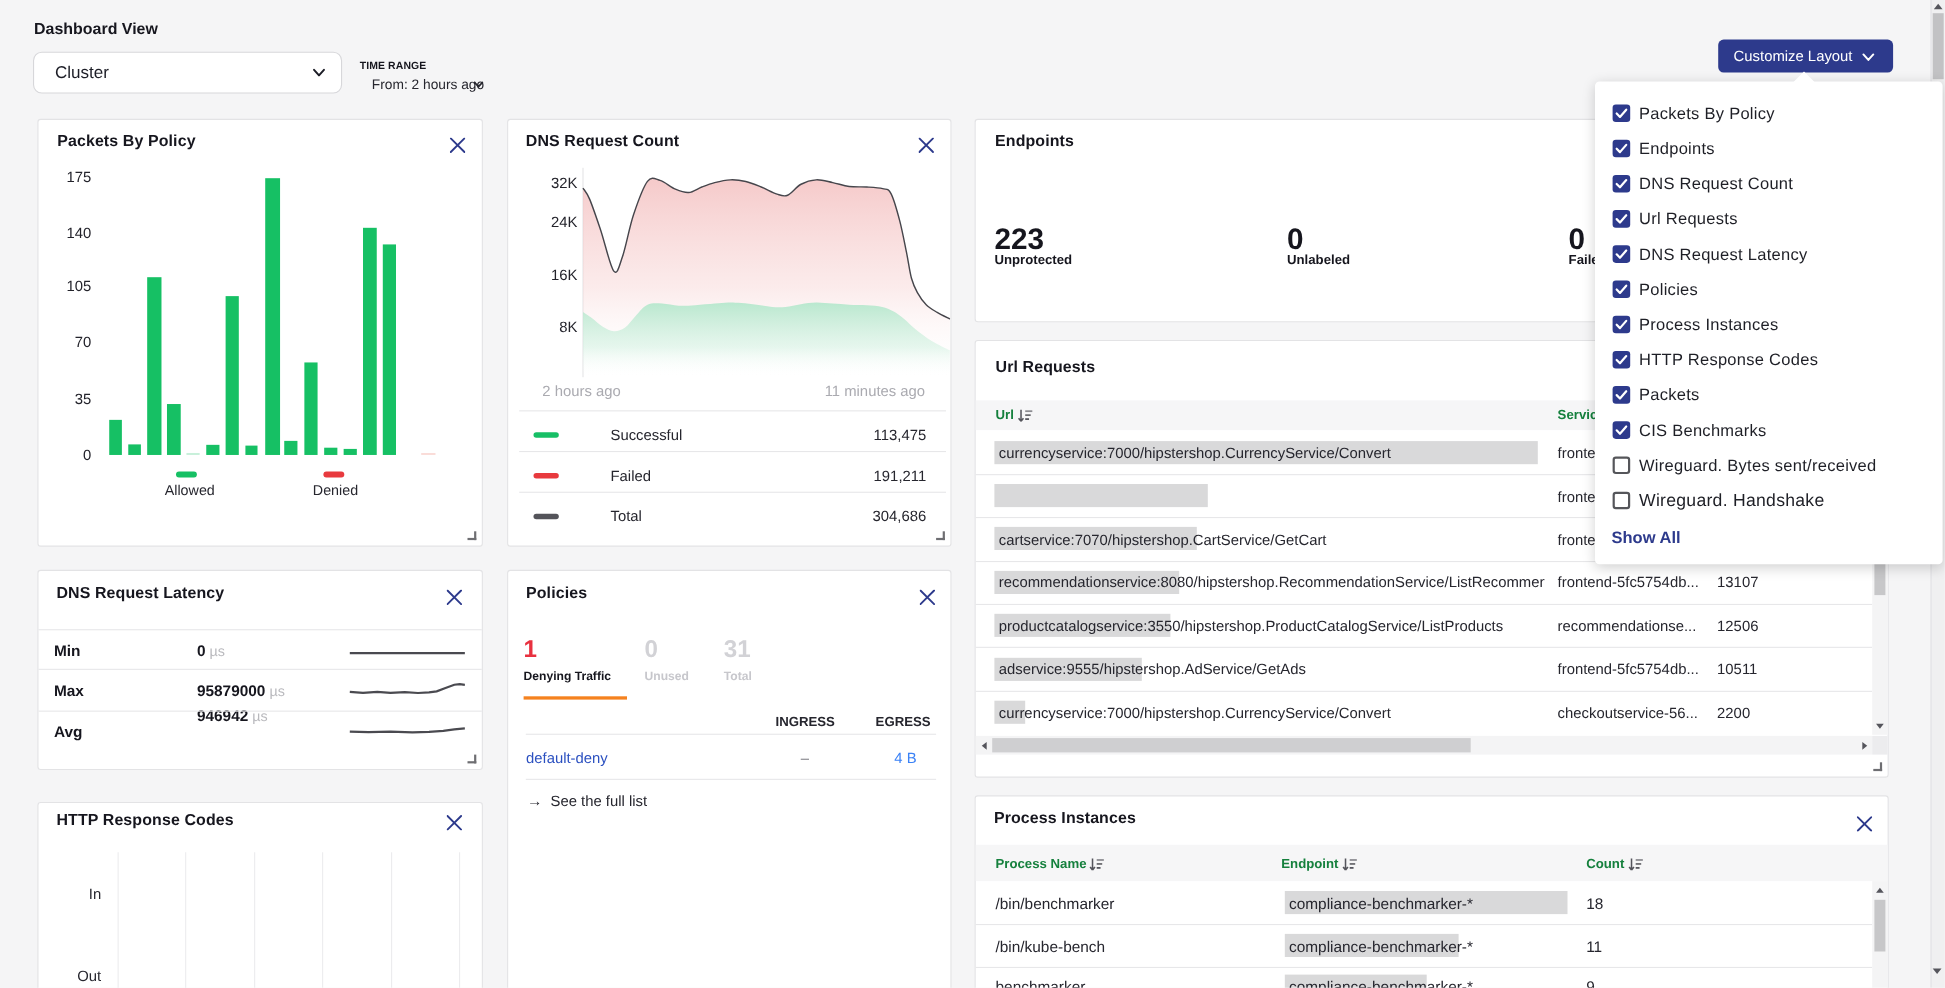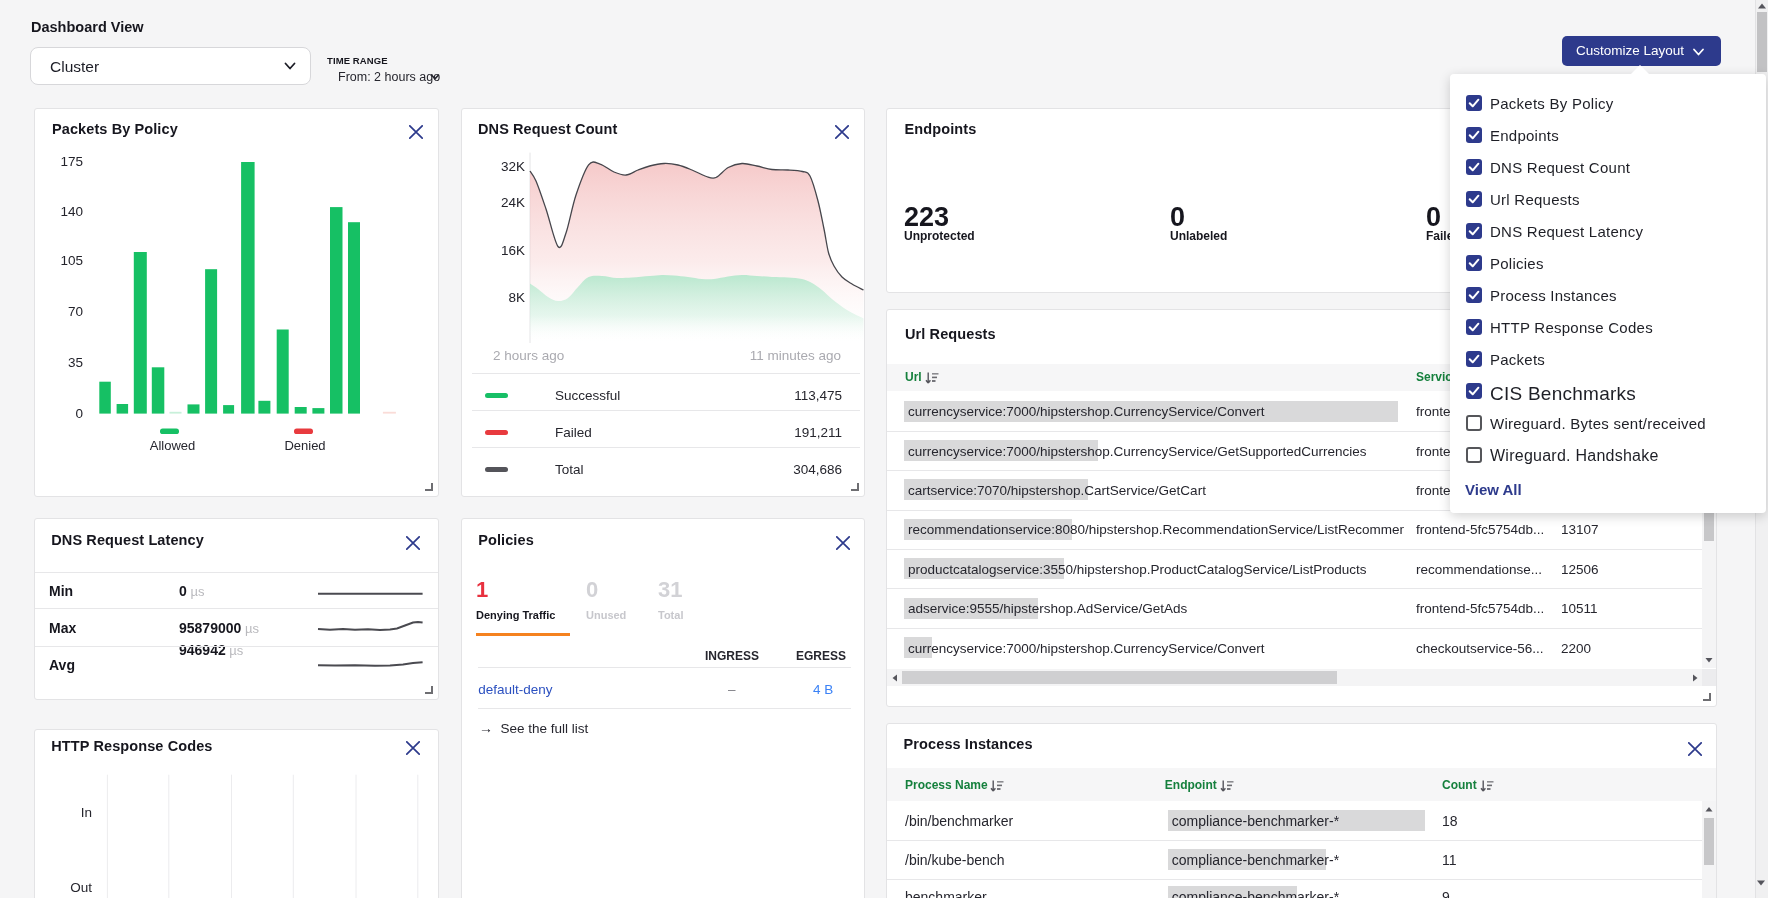--- a/index.html
+++ b/index.html
@@ -138,21 +138,20 @@
       <rect x="7" y="5.6" width="5" height="1.6" fill="#6b6b70"></rect>
       <rect x="7" y="9.2" width="3.5" height="1.6" fill="#55555c"></rect>
     </svg>
 <div class="thtxt" style="left:674px;top:60px;">Count</div>
 <div class="hl" style="left:16.6px;top:90.6px;width:494.7px;"></div>
 <div class="rowtxt" style="left:21px;top:94.1px;width:496px;overflow:hidden;font-weight:500;">currencyservice:7000/hipstershop.CurrencyService/Convert</div>
 <div class="rowtxt" style="left:529px;top:94.1px;width:135px;overflow:hidden;">frontend-5fc5754db...</div>
 <div class="rowtxt" style="left:674px;top:94.1px;">25143</div>
 <div class="sep" style="left:0;width:815px;top:120.8px;"></div>
 <div class="hl" style="left:16.6px;top:130.0px;width:194.4px;"></div>
-<div class="rowtxt" style="left:21px;top:133.5px;width:496px;overflow:hidden;font-weight:500;">currencyservice:7000/hipstershop.CurrencyService/GetSupportedCurrencies</div>
 <div class="rowtxt" style="left:529px;top:133.5px;width:135px;overflow:hidden;">frontend-5fc5754db...</div>
 <div class="rowtxt" style="left:674px;top:133.5px;">22815</div>
 <div class="sep" style="left:0;width:815px;top:160.2px;"></div>
 <div class="hl" style="left:16.6px;top:169.4px;width:184.7px;"></div>
 <div class="rowtxt" style="left:21px;top:172.9px;width:496px;overflow:hidden;font-weight:500;">cartservice:7070/hipstershop.CartService/GetCart</div>
 <div class="rowtxt" style="left:529px;top:172.9px;width:135px;overflow:hidden;">frontend-5fc5754db...</div>
 <div class="rowtxt" style="left:674px;top:172.9px;">19204</div>
 <div class="sep" style="left:0;width:815px;top:199.6px;"></div>
 <div class="hl" style="left:16.6px;top:208.8px;width:168.4px;"></div>
 <div class="rowtxt" style="left:21px;top:212.3px;width:496px;overflow:hidden;font-weight:500;">recommendationservice:8080/hipstershop.RecommendationService/ListRecommendations</div>
@@ -348,18 +347,18 @@
 <div class="abs" style="left:1490px;top:318.5px;font-size:15px;letter-spacing:0.25px;color:#1e1f26;">HTTP Response Codes</div>
 <div class="abs" style="left:1465.5px;top:351.0px;width:16px;height:16px;border-radius:3px;background:#2d3a8c;"></div>
 <svg class="abs" style="left:1465.5px;top:351.0px" width="16" height="16" viewBox="0 0 16 16">
     <path d="M3.7 8.2 L6.7 11.3 L12.4 4.7" stroke="#fff" stroke-width="2" fill="none" stroke-linecap="round" stroke-linejoin="round"></path>
   </svg>
 <div class="abs" style="left:1490px;top:350.5px;font-size:15px;letter-spacing:0.25px;color:#1e1f26;">Packets</div>
 <div class="abs" style="left:1465.5px;top:383.0px;width:16px;height:16px;border-radius:3px;background:#2d3a8c;"></div>
 <svg class="abs" style="left:1465.5px;top:383.0px" width="16" height="16" viewBox="0 0 16 16">
     <path d="M3.7 8.2 L6.7 11.3 L12.4 4.7" stroke="#fff" stroke-width="2" fill="none" stroke-linecap="round" stroke-linejoin="round"></path>
   </svg>
-<div class="abs" style="left:1490px;top:382.5px;font-size:19px;letter-spacing:0.25px;color:#1e1f26;">CIS Benchmarks</div>
+<div class="abs" style="left:1490px;top:382.5px;font-size:15px;letter-spacing:0.25px;color:#1e1f26;">CIS Benchmarks</div>
 <div class="abs" style="left:1465.5px;top:415.0px;width:16px;height:16px;border-radius:3px;background:#fff;border:2px solid #55565a;"></div>
 <div class="abs" style="left:1490px;top:414.5px;font-size:15px;letter-spacing:0.25px;color:#1e1f26;">Wireguard. Bytes sent/received</div>
 <div class="abs" style="left:1465.5px;top:447.0px;width:16px;height:16px;border-radius:3px;background:#fff;border:2px solid #55565a;"></div>
 <div class="abs" style="left:1490px;top:446.5px;font-size:16px;letter-spacing:0.25px;color:#1e1f26;">Wireguard. Handshake</div>
-<div class="abs" style="left:1465px;top:480.5px;font-size:15px;font-weight:700;color:#2d3a8c;">View All</div>
+<div class="abs" style="left:1465px;top:480.5px;font-size:15px;font-weight:700;color:#2d3a8c;">Show All</div>
 
 </body></html>

